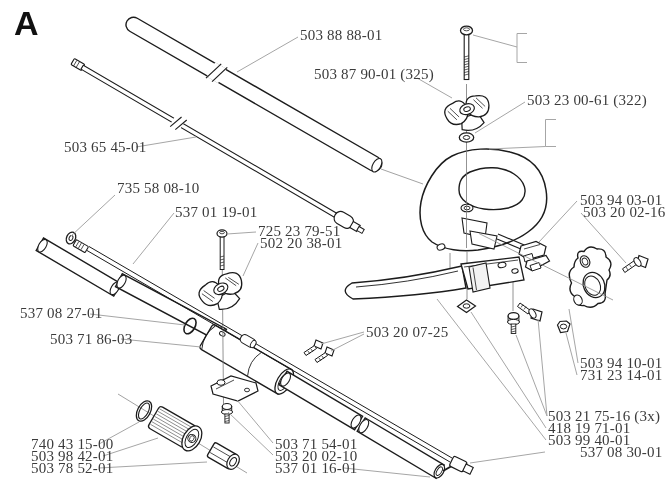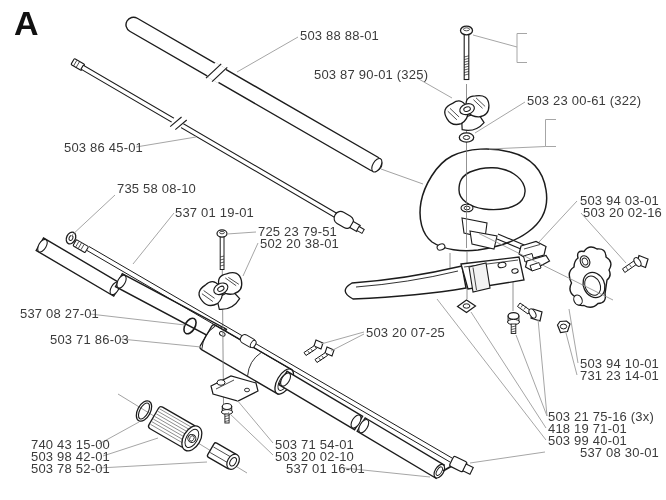--- a/index.html
+++ b/index.html
@@ -1,20 +1,20 @@
 <!DOCTYPE html>
 <html><head>
 <meta charset="utf-8">
 <style>
   html,body{margin:0;padding:0;background:#e9e9e9;}
   #stage{position:relative;width:666px;height:500px;background:#ffffff;overflow:hidden;
          font-family:"Liberation Sans", sans-serif;}
   #art{position:absolute;left:0;top:0;}
-  .lbl{position:absolute;font-size:13px;line-height:13px;color:#3b3b3b;white-space:nowrap;
-       letter-spacing:.2px;}
+  .lbl{position:absolute;font-size:15px;line-height:13px;color:#3b3b3b;white-space:nowrap;
+       letter-spacing:.2px;font-family:Liberation Serif, serif;}
   .figletter{position:absolute;left:14px;top:4px;font-size:34px;font-weight:bold;color:#111;}
 </style>
 </head>
 <body>
 
 <div id="stage">
 
 <svg id="art" width="666" height="500" viewBox="0 0 666 500">
 
   <g stroke="#1c1c1c" fill="#fff">
@@ -360,34 +360,34 @@
   <div class="lbl" style="left:300px;top:29px">503 88 88-01</div>
 
 
   <div class="lbl" style="left:314px;top:68px">503 87 90-01 (325)</div>
 
   <div class="lbl" style="left:527px;top:94px">503 23 00-61 (322)</div>
 
 
   <div class="lbl" style="left:580px;top:194px">503 94 03-01</div>
   <div class="lbl" style="left:583px;top:206px">503 20 02-16</div>
-  <div class="lbl" style="left:64px;top:141px">503 86 45-01</div>
+  <div class="lbl" style="left:64px;top:141px">503 65 45-01</div>
   <div class="lbl" style="left:117px;top:182px">735 58 08-10</div>
   <div class="lbl" style="left:175px;top:206px">537 01 19-01</div>
   <div class="lbl" style="left:258px;top:225px">725 23 79-51</div>
   <div class="lbl" style="left:260px;top:237px">502 20 38-01</div>
   <div class="lbl" style="left:20px;top:307px">537 08 27-01</div>
   <div class="lbl" style="left:50px;top:333px">503 71 86-03</div>
   <div class="lbl" style="left:366px;top:326px">503 20 07-25</div>
   <div class="lbl" style="left:580px;top:357px">503 94 10-01</div>
   <div class="lbl" style="left:580px;top:369px">731 23 14-01</div>
   <div class="lbl" style="left:548px;top:410px">503 21 75-16 (3x)</div>
   <div class="lbl" style="left:548px;top:422px">418 19 71-01</div>
   <div class="lbl" style="left:548px;top:434px">503 99 40-01</div>
   <div class="lbl" style="left:580px;top:446px">537 08 30-01</div>
   <div class="lbl" style="left:31px;top:438px">740 43 15-00</div>
   <div class="lbl" style="left:31px;top:450px">503 98 42-01</div>
   <div class="lbl" style="left:31px;top:462px">503 78 52-01</div>
   <div class="lbl" style="left:275px;top:438px">503 71 54-01</div>
   <div class="lbl" style="left:275px;top:450px">503 20 02-10</div>
-  <div class="lbl" style="left:286px;top:462px">537 01 16-01</div>
+  <div class="lbl" style="left:275px;top:462px">537 01 16-01</div>
 
 </div>
 
 </body></html>

